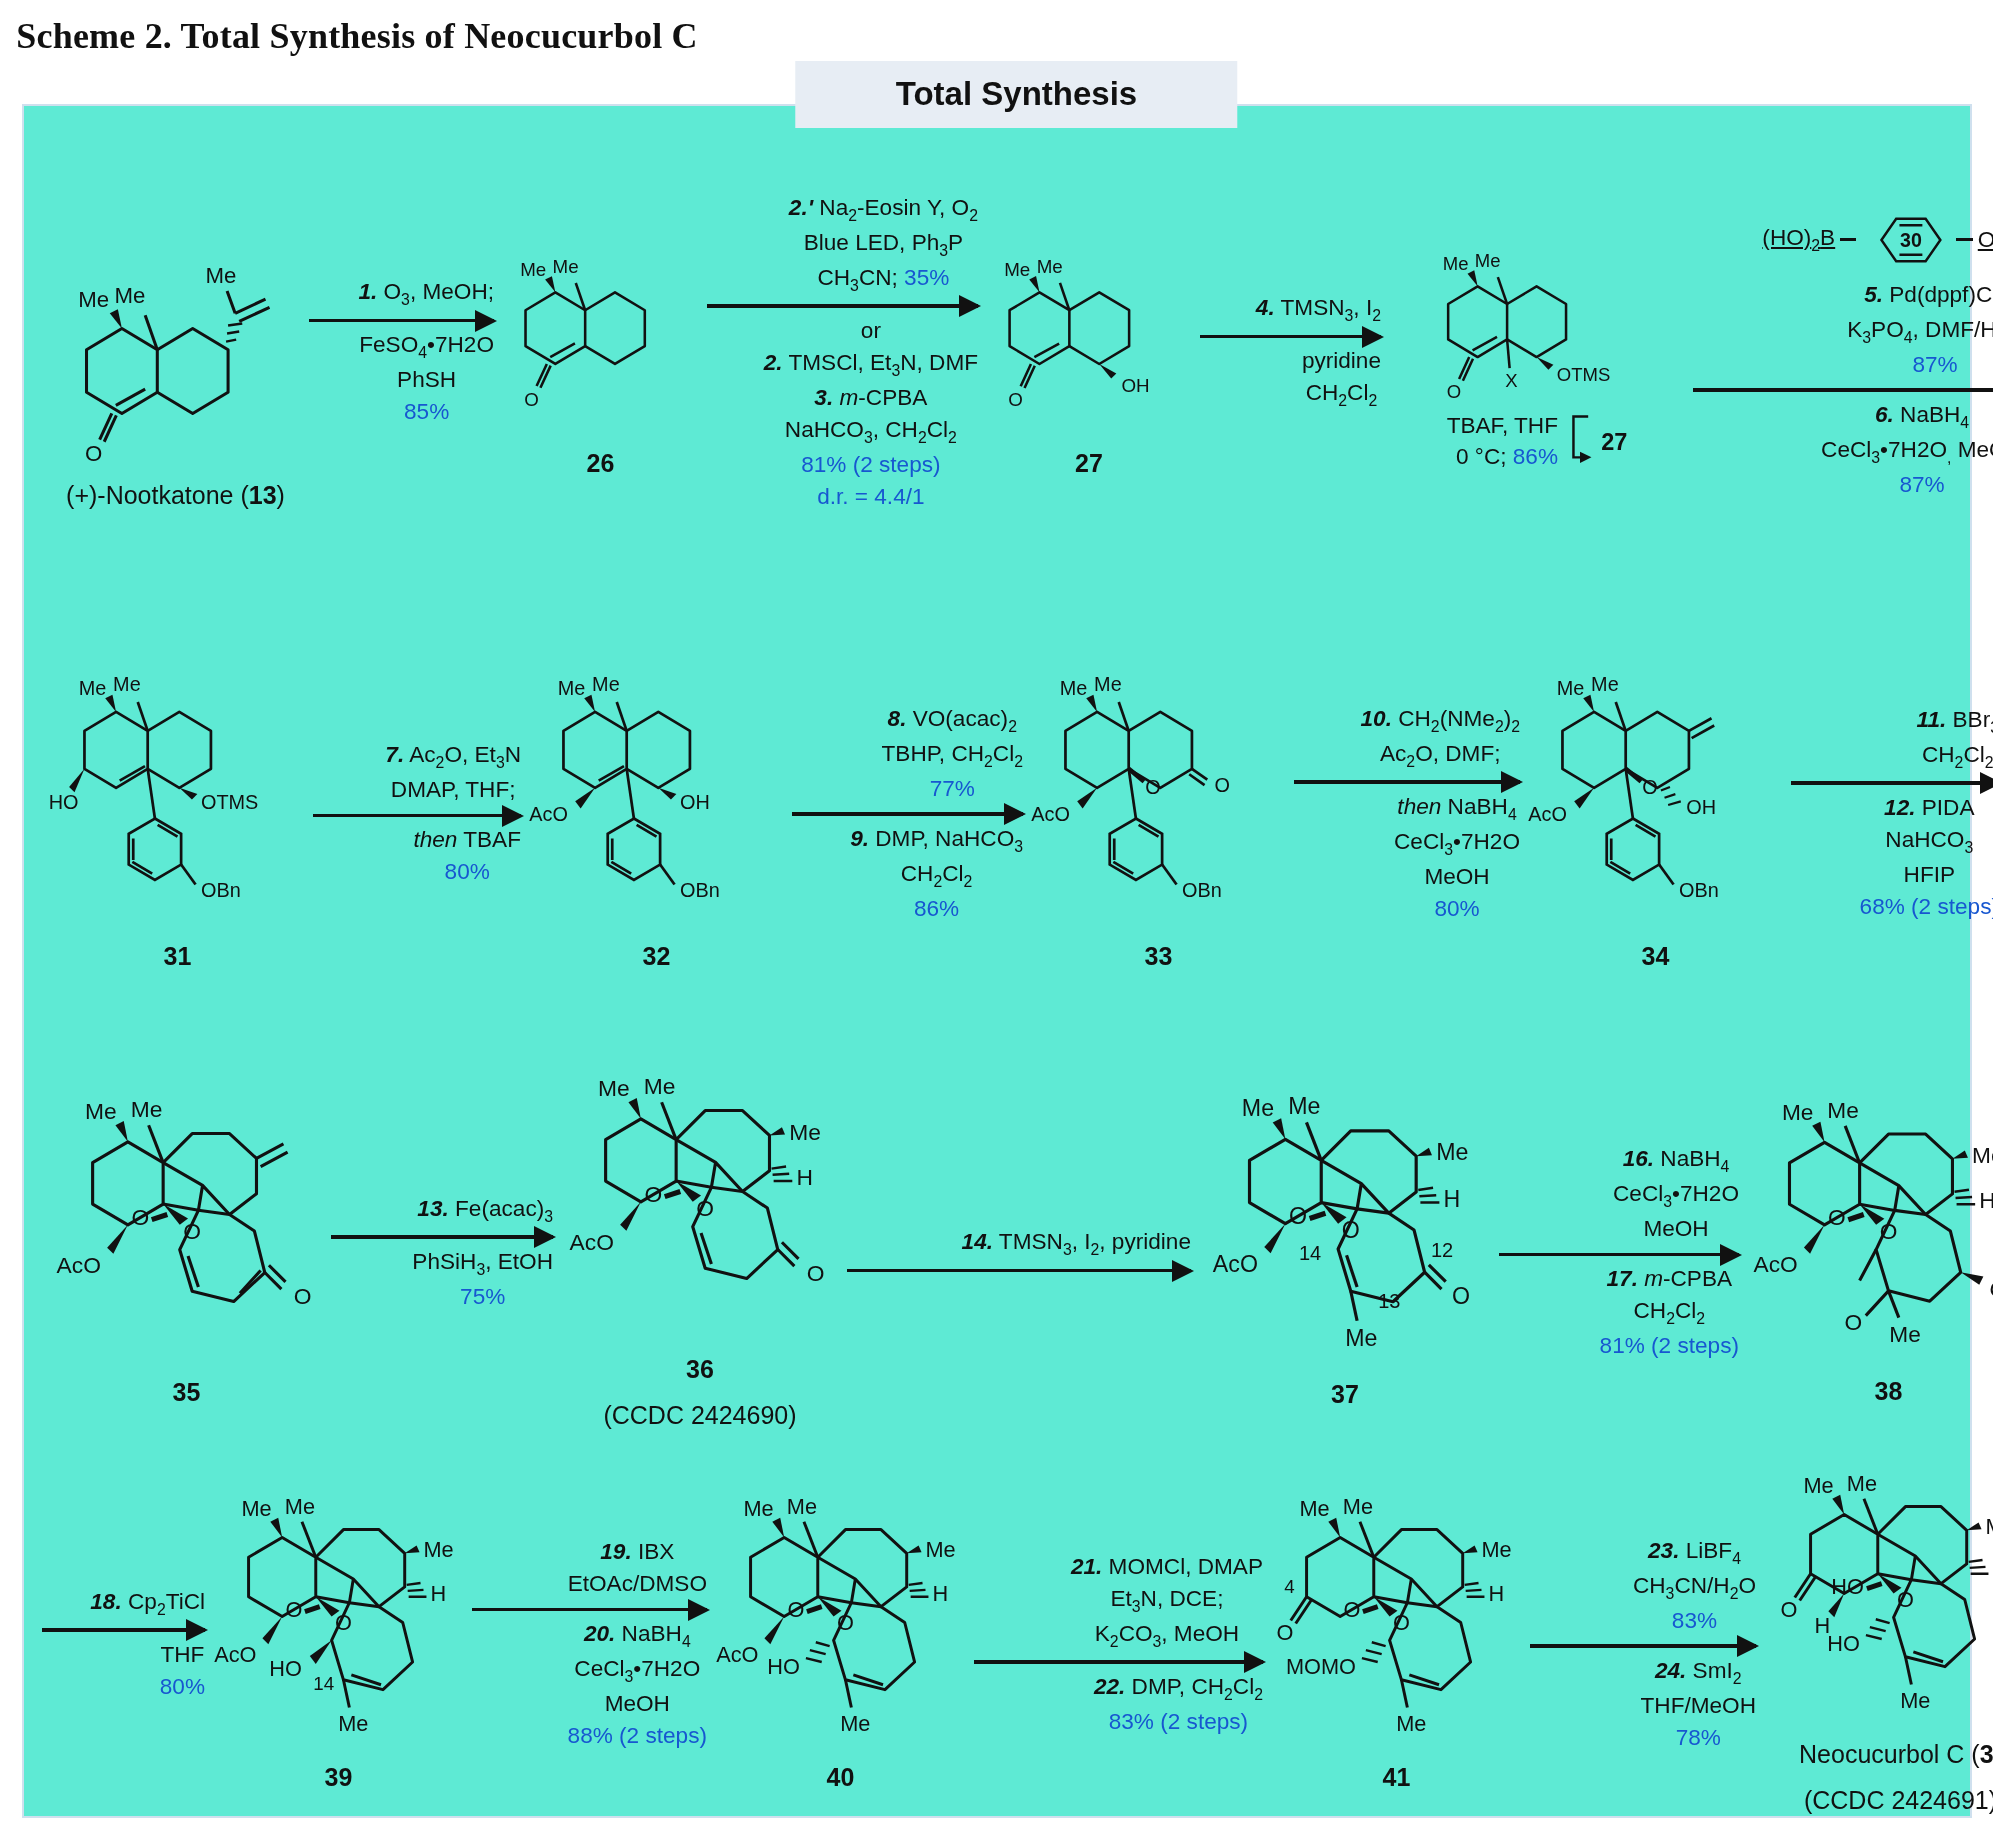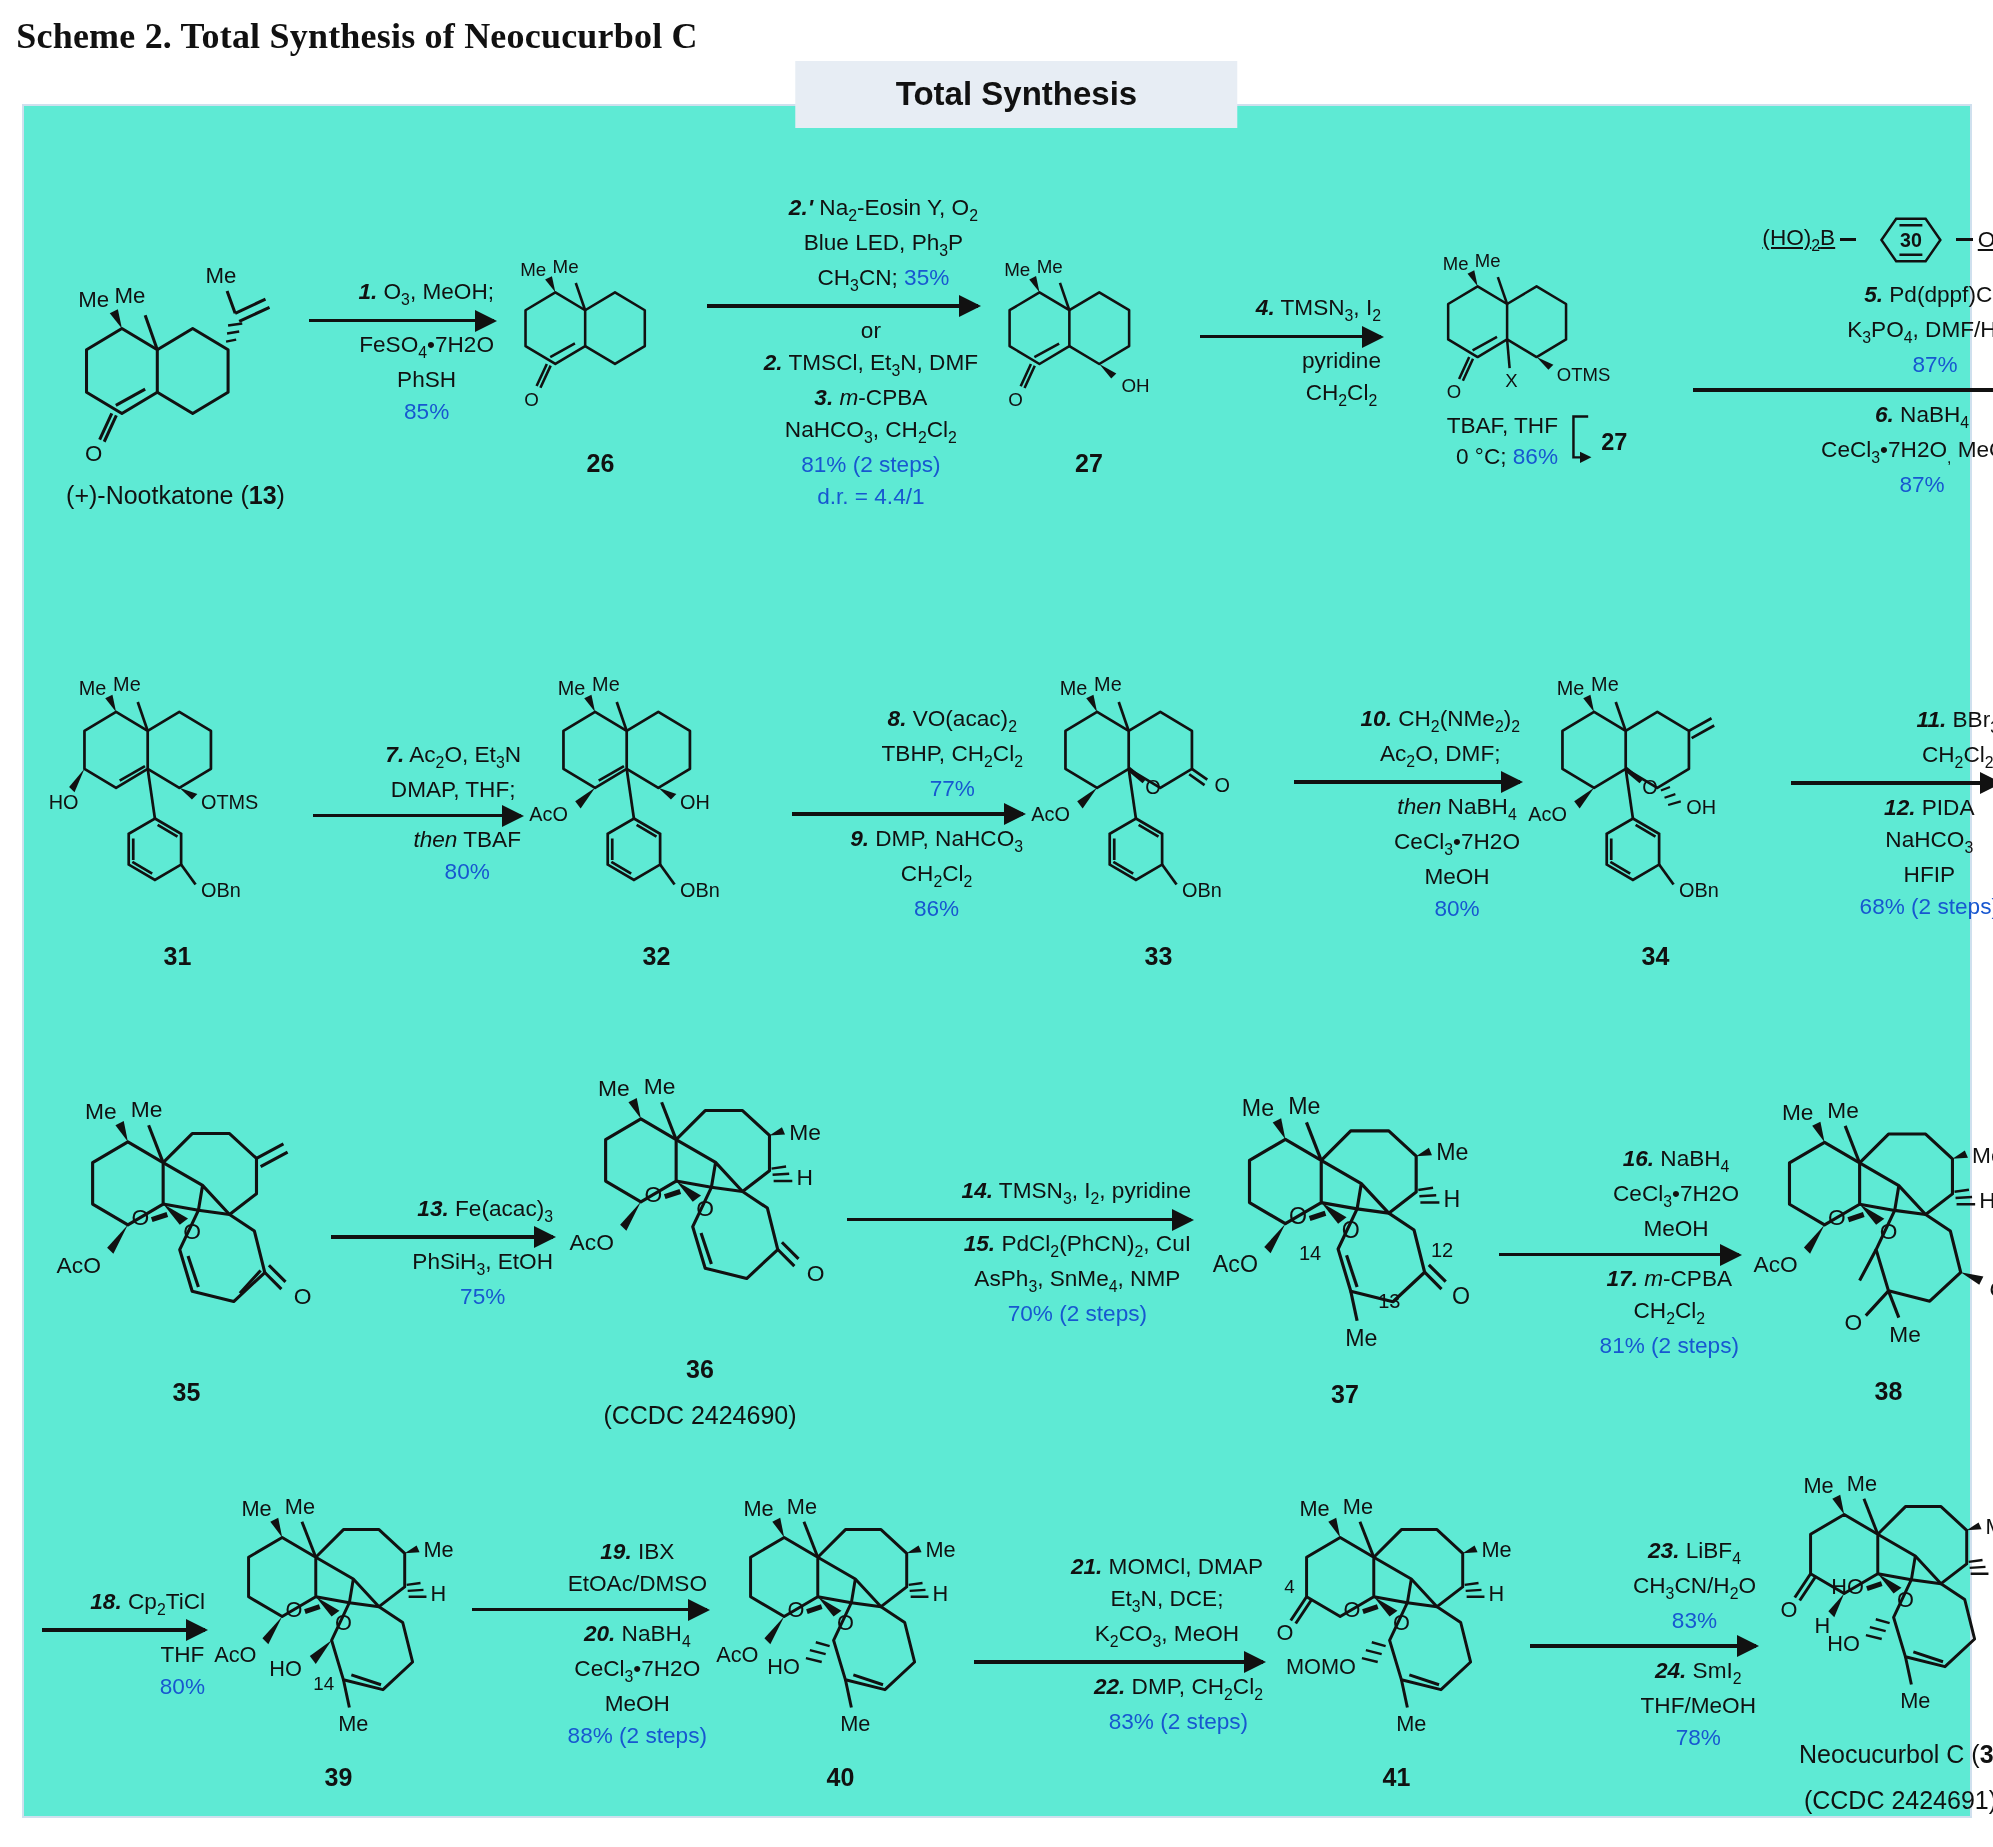--- a/index.html
+++ b/index.html
@@ -346,21 +346,20 @@
         <path d="M210,168 L226,184 M214,161 L230,177" stroke="#111" stroke-width="3"></path>
         <text x="238" y="198" text-anchor="start">O</text>
       </svg>
       <div class="lbl"><b>36</b></div>
       <div class="lbl">(CCDC 2424690)</div>
     </div>
 
     <div class="arr" style="flex:0 0 344px">
       <div class="cond"><b><i>14.</i></b> TMSN<sub>3</sub>, I<sub>2</sub>, pyridine</div>
       <div class="shaft"></div>
-      <div class="cond"><b><i>15.</i></b> PdCl<sub>2</sub>(PhCN)<sub>2</sub>, CuI<br>AsPh<sub>3</sub>, SnMe<sub>4</sub>, NMP<br><span class="blue">70% (2 steps)</span></div>
     </div>
 
     <div class="cmpd" style="flex:0 0 308px">
       <svg width="285" height="269" viewBox="0 0 270 255">
         <use href="#cage"></use>
           <use href="#obridge"></use>
           <use href="#meH"></use>
         <text x="52" y="20" text-anchor="middle">Me</text>
         <text x="96" y="18" text-anchor="middle">Me</text>
         <text x="221" y="62" text-anchor="start">Me</text>

